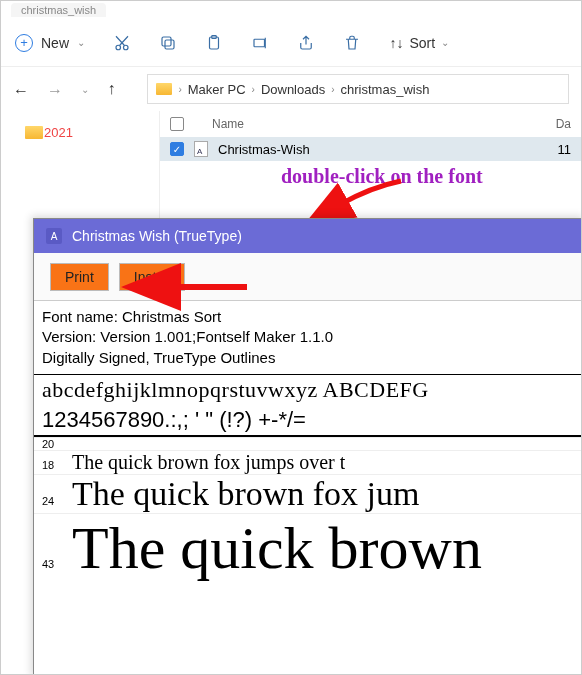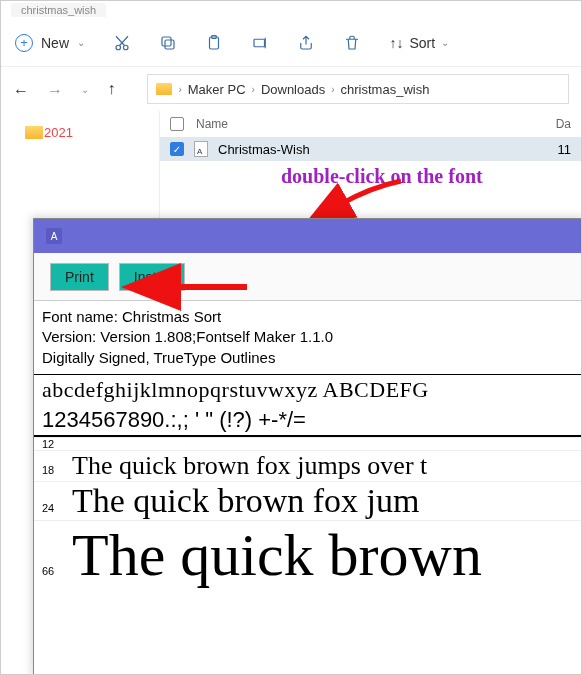--- a/index.html
+++ b/index.html
@@ -25,37 +25,37 @@
   .crumbs { margin-left: 14px; flex: 1; height: 30px; border: 1px solid #ddd; display: flex; align-items: center; gap: 6px; padding: 0 8px; font-size: 13px; color: #333; }
   .crumbs .folder-ic { width: 16px; height: 12px; background: linear-gradient(#ffd76a,#f7b733); border-radius: 1px; }
   .crumbs .gt { color: #888; font-size: 10px; }
 
   .body-row { display: flex; height: 120px; }
   .tree { width: 158px; padding: 10px 6px; font-size: 13px; }
   .tree-item { display: flex; align-items: center; gap: 1px; padding: 4px 4px 4px 18px; color: #ef4444; }
   .fold-ic { width: 18px; height: 13px; background: linear-gradient(#ffd76a,#f7b733); border-radius: 1px; }
 
   .list { flex: 1; border-left: 1px solid #eee; }
-  .list-head { display: flex; align-items: flex-start; gap: 12px; padding: 6px 10px; font-size: 12px; color: #666; }
+  .list-head { display: flex; align-items: flex-start; gap: 28px; padding: 6px 10px; font-size: 12px; color: #666; }
   .chk { width: 14px; height: 14px; border: 1px solid #888; border-radius: 2px; }
   .list-row { display: flex; align-items: center; gap: 10px; padding: 4px 10px; font-size: 13px; background: #dfe8ee; }
   .list-row .chk { background: #2f7de1; border-color: #2f7de1; color: #fff; display: flex; align-items: center; justify-content: center; font-size: 10px; }
   .file-ic { width: 14px; height: 16px; border: 1px solid #aaa; background: #fff; position: relative; }
   .file-ic::after { content: "A"; position: absolute; bottom: 0; left: 2px; font-size: 8px; color: #335; }
 
   .annot { position: absolute; top: 164px; left: 280px; color: #a020c0; font-weight: 700; font-size: 20px; font-family: "Comic Sans MS", cursive; pointer-events: none; }
   .arrow1 { position: absolute; top: 176px; left: 330px; pointer-events: none; }
   .arrow2 { position: absolute; top: 272px; left: 160px; pointer-events: none; }
 
   
   .fontwin { position: absolute; top: 217px; left: 32px; right: -4px; bottom: -4px; background: #fff; border: 1px solid #888; box-shadow: -2px -2px 8px rgba(0,0,0,0.15); }
   .fw-title { height: 34px; background: #6b6bd6; color: #fff; display: flex; align-items: center; gap: 10px; padding: 0 12px; font-size: 14px; }
   .fw-title .ic { width: 16px; height: 16px; background: #5a5ac4; border-radius: 2px; display:flex;align-items:center;justify-content:center;font-size:10px; }
   .fw-bar { height: 48px; background: #fafafa; display: flex; align-items: center; gap: 10px; padding: 0 16px; border-bottom: 1px solid #ccc; }
-  .fw-btn { border: 1px solid #bbb; background: #14b8a6; padding: 5px 14px; font-size: 14px; color: #222; }
+  .fw-btn { border: 1px solid #bbb; background: #f97316; padding: 5px 14px; font-size: 14px; color: #222; }
   .fw-meta { padding: 6px 8px; font-size: 15px; color: #000; border-bottom: 1px solid #000; line-height: 1.35; }
   .fw-samp { padding: 2px 8px; border-bottom: 1px solid #000; font-family: "Brush Script MT","Segoe Script",cursive; color: #000; }
   .fw-samp.alpha { font-size: 22px; letter-spacing: 0.5px; border-bottom: none; }
   .fw-samp.nums { font-family: "Segoe UI",sans-serif; font-size: 22px; }
   .fw-line { display: flex; align-items: baseline; gap: 10px; padding: 0 8px; border-top: 1px solid #eee; }
   .fw-line .sz { font-size: 11px; font-family: "Segoe UI",sans-serif; color: #000; width: 20px; }
   .fw-line .txt { font-family: "Brush Script MT","Segoe Script",cursive; white-space: nowrap; overflow: hidden; }
   .hr { border-top: 1px solid #000; }
 
   svg { overflow: visible; }
@@ -164,46 +164,47 @@
       <marker id="ah1" markerWidth="10" markerHeight="8" refX="2" refY="4" orient="auto">
         <polygon points="0 0, 10 4, 0 8" fill="#e11"></polygon>
       </marker>
     </defs>
   <path d="M70 4 Q40 10 8 28" stroke="#e11" stroke-width="5" fill="none" marker-end="url(#ah1)"></path>
 </svg>
 
 <div class="fontwin">
   <div class="fw-title">
     <span class="ic">A</span>
+    <span>Christmas Wish (TrueType)</span>
   </div>
   <div class="fw-bar">
     <button class="fw-btn">Print</button>
     <button class="fw-btn">Install</button>
   </div>
   <div class="fw-meta">
     <div>Font name: Christmas Sort</div>
-    <div>Version: Version 1.808;Fontself Maker 1.1.0</div>
+    <div>Version: Version 1.001;Fontself Maker 1.1.0</div>
     <div>Digitally Signed, TrueType Outlines</div>
   </div>
   <div class="fw-samp alpha">abcdefghijklmnopqrstuvwxyz ABCDEFG</div>
   <div class="fw-samp nums">1234567890.:,; ' " (!?) +-*/=</div>
   <div class="hr"></div>
   <div class="fw-line">
-    <span class="sz">12</span>
+    <span class="sz">20</span>
   </div>
   <div class="fw-line">
     <span class="sz">18</span>
-    <span class="txt" style="font-size:26px">The quick brown fox jumps over t</span>
+    <span class="txt" style="font-size:20px">The quick brown fox jumps over t</span>
   </div>
   <div class="fw-line">
     <span class="sz">24</span>
     <span class="txt" style="font-size:34px">The quick brown fox jum</span>
   </div>
   <div class="fw-line">
-    <span class="sz">66</span>
+    <span class="sz">43</span>
     <span class="txt" style="font-size:60px">The quick brown</span>
   </div>
 </div>
 
 <svg class="arrow2" width="90" height="28">
   <defs>
       <marker id="ah2" markerWidth="10" markerHeight="8" refX="2" refY="4" orient="auto">
         <polygon points="0 0, 10 4, 0 8" fill="#e11"></polygon>
       </marker>
     </defs>

